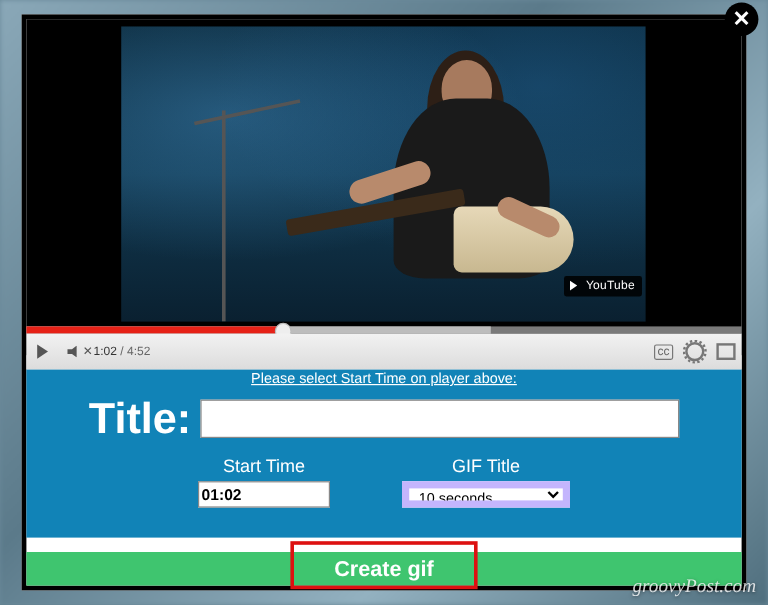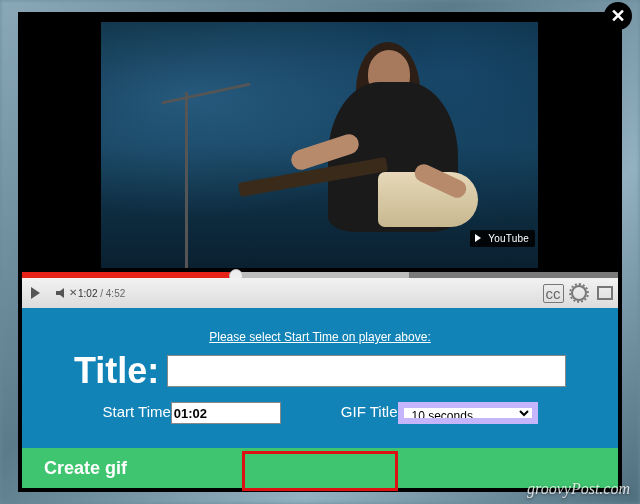--- a/index.html
+++ b/index.html
@@ -30,35 +30,35 @@
   .controls{position:absolute;left:0;right:0;top:262px;height:30px;background:linear-gradient(#f2f2f2,#dcdcdc);display:flex;align-items:center;font-size:10px;color:#666}
   .cbtn{width:26px;height:30px;display:flex;align-items:center;justify-content:center;color:#555}
   .play-ico{width:0;height:0;border-left:9px solid #555;border-top:6px solid transparent;border-bottom:6px solid transparent}
   .mute-ico{width:10px;height:10px;background:#555;clip-path:polygon(0 30%,40% 30%,80% 0,80% 100%,40% 70%,0 70%);position:relative}
   .mute-x{position:absolute;left:21px;top:9px;font-size:10px;color:#555}
   .time{margin-left:4px}
   .time .cur{color:#333}
   .spacer{flex:1}
   .gear-ico{width:12px;height:12px;border:2px solid #777;border-radius:50%;position:relative}
   .gear-ico::before{content:"";position:absolute;inset:-4px;border:2px dotted #777;border-radius:50%}
-  .cc-ico{font-size:15px;border:1px solid #777;padding:0 2px;border-radius:2px;color:#666}
+  .cc-ico{font-size:10px;border:1px solid #777;padding:0 2px;border-radius:2px;color:#666}
   .fs-ico{width:12px;height:10px;border:2px solid #777}
   
-  .panel{position:absolute;left:0;right:0;top:292px;bottom:40px;background:#1183b7;color:#fff;text-align:center;padding:22px 12px 8px;box-sizing:border-box}
+  .panel{position:absolute;left:0;right:0;top:292px;bottom:40px;background:#1183b7;color:#fff;text-align:center;padding:0 12px 8px;box-sizing:border-box}
   .hint{font-size:12px;text-decoration:underline;color:#fff}
   .title-row{display:flex;align-items:center;justify-content:center;margin:6px 40px 10px}
   .title-lbl{font-size:36px;font-weight:bold;margin-right:8px}
   .title-input{flex:1;height:32px;border:1px solid #888;background:#fff;box-sizing:border-box;padding:0 6px;font-size:16px;color:#111}
   .cols{display:flex;justify-content:center;gap:60px}
-  .col{display:flex;flex-direction:row;align-items:center}
+  .col{display:flex;flex-direction:column;align-items:center}
   .col-lbl{font-size:15px;margin-bottom:4px}
   .small-in{width:110px;height:22px;border:1px solid #888;background:#fff;color:#000;font-size:13px;font-weight:bold;text-align:left;box-sizing:border-box}
   .sel{width:140px;height:22px;border:6px solid #c4b5fd;background:#fff;color:#000;font-size:12px;padding:0 4px;box-sizing:border-box}
   
-  .action-bar{position:absolute;left:0;right:0;bottom:0;height:40px;background:#3fc56f;display:flex;align-items:center;}
+  .action-bar{position:absolute;left:0;right:0;bottom:0;height:28px;background:#3fc56f;display:flex;align-items:center;justify-content:center}
   .action-btn{font-size:18px;font-weight:bold;color:#fff;background:transparent;border:none;padding:6px 22px;cursor:pointer}
   .highlight{position:absolute;border:3px solid #d11;width:156px;height:40px;left:220px;bottom:-3px;box-sizing:border-box;pointer-events:none}
   .watermark{position:absolute;right:10px;bottom:6px;color:rgba(255,255,255,.8);font-family:Georgia,serif;font-style:italic;font-size:16px;text-shadow:0 1px 3px rgba(0,0,0,.5)}
 </style>
 </head>
 <body>
 
 <div class="bg"></div>
 
 <div class="modal-wrap">

